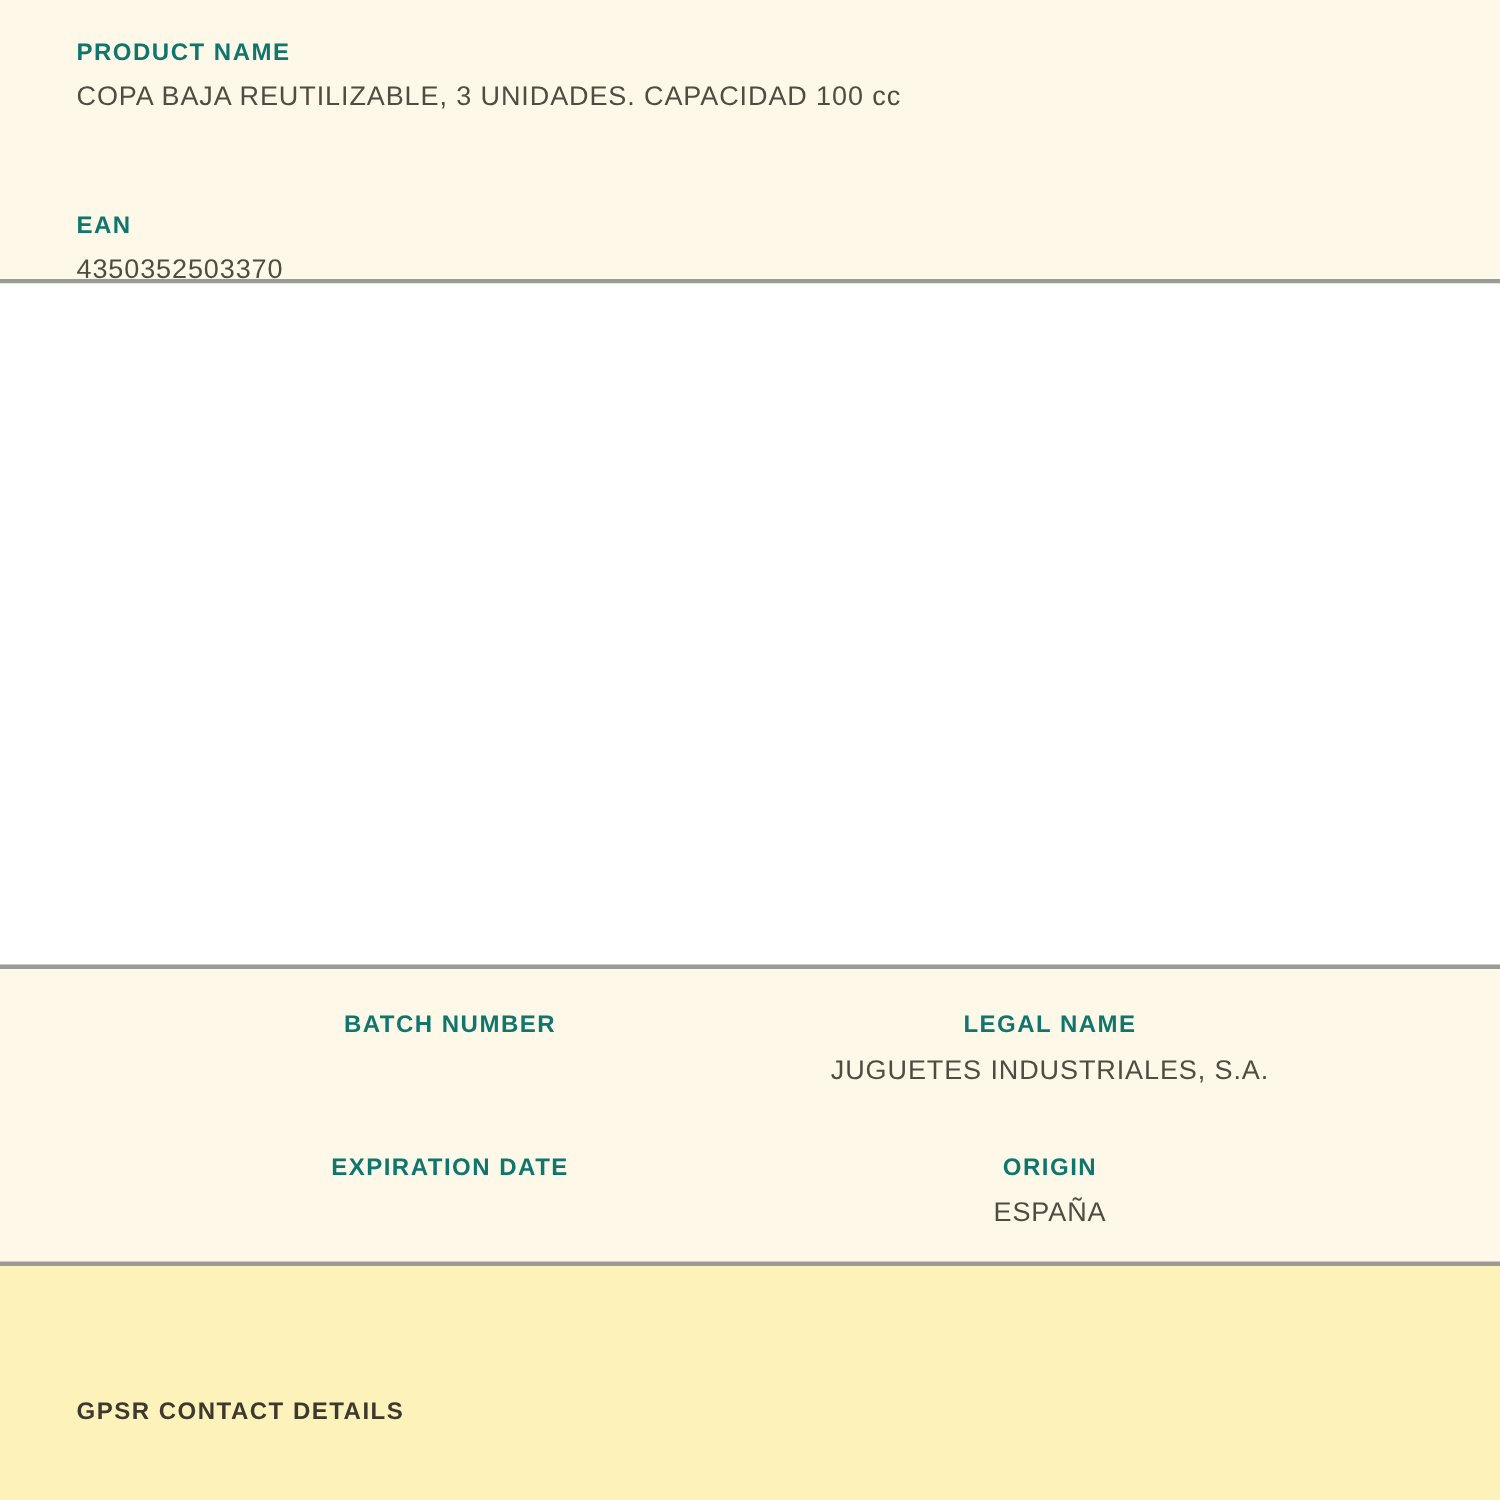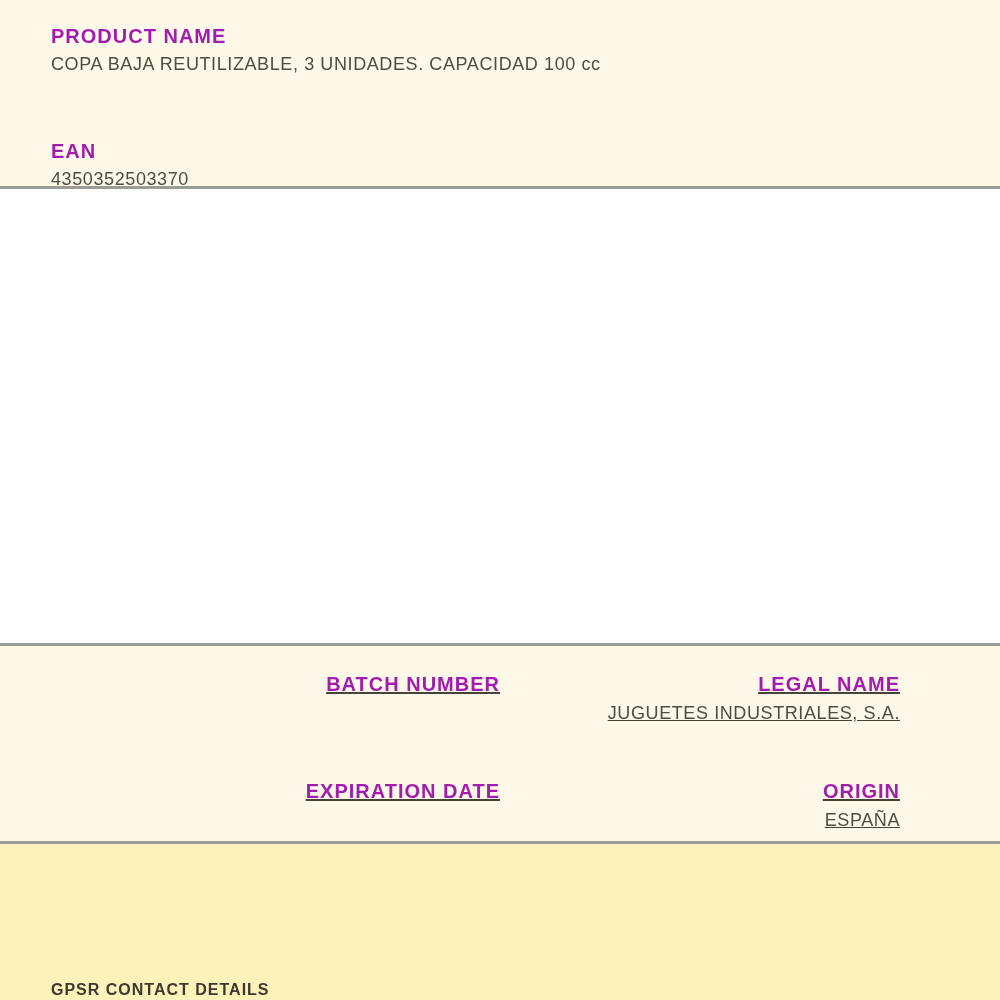--- a/index.html
+++ b/index.html
@@ -19,24 +19,24 @@
   }
 
   
   .section-product {
     background: #fdf8e7;
     height: 189px;
     border-bottom: 3px solid #9c9c96;
     padding: 26px 51px 0 51px;
   }
   .field-label {
-    font-size: 20px;
+    font-size: 16px;
     font-weight: bold;
     letter-spacing: 1px;
-    color: #a21caf;
+    color: #0f766e;
     line-height: 20px;
   }
   .field-value {
     font-size: 18px;
     letter-spacing: 0.6px;
     color: #504c42;
     line-height: 20px;
     margin-top: 8px;
   }
   .section-product .ean-block { margin-top: 67px; }
@@ -53,34 +53,33 @@
     background: #fdf8e7;
     height: 198px;
     border-bottom: 3px solid #9c9c96;
     padding-top: 28px;
   }
   .info-grid {
     width: 800px;
     margin: 0 auto;
     display: grid;
     grid-template-columns: 1fr 1fr;
-    row-gap: 58px;
-    text-align: right;
-    text-decoration: underline;
+    row-gap: 46px;
+    text-align: center;
   }
   .info-cell .field-value { margin-top: 9px; }
 
   
   .section-gpsr {
     background: #fcf2ba;
     height: 156px;
     padding: 38px 52px 0 51px;
     display: flex;
     justify-content: space-between;
-    align-items: flex-end;
+    align-items: center;
   }
   .gpsr-title {
     font-size: 16px;
     font-weight: bold;
     letter-spacing: 1px;
     color: #3d392f;
     line-height: 20px;
     padding-top: 2px;
   }
   .gpsr-contact {

